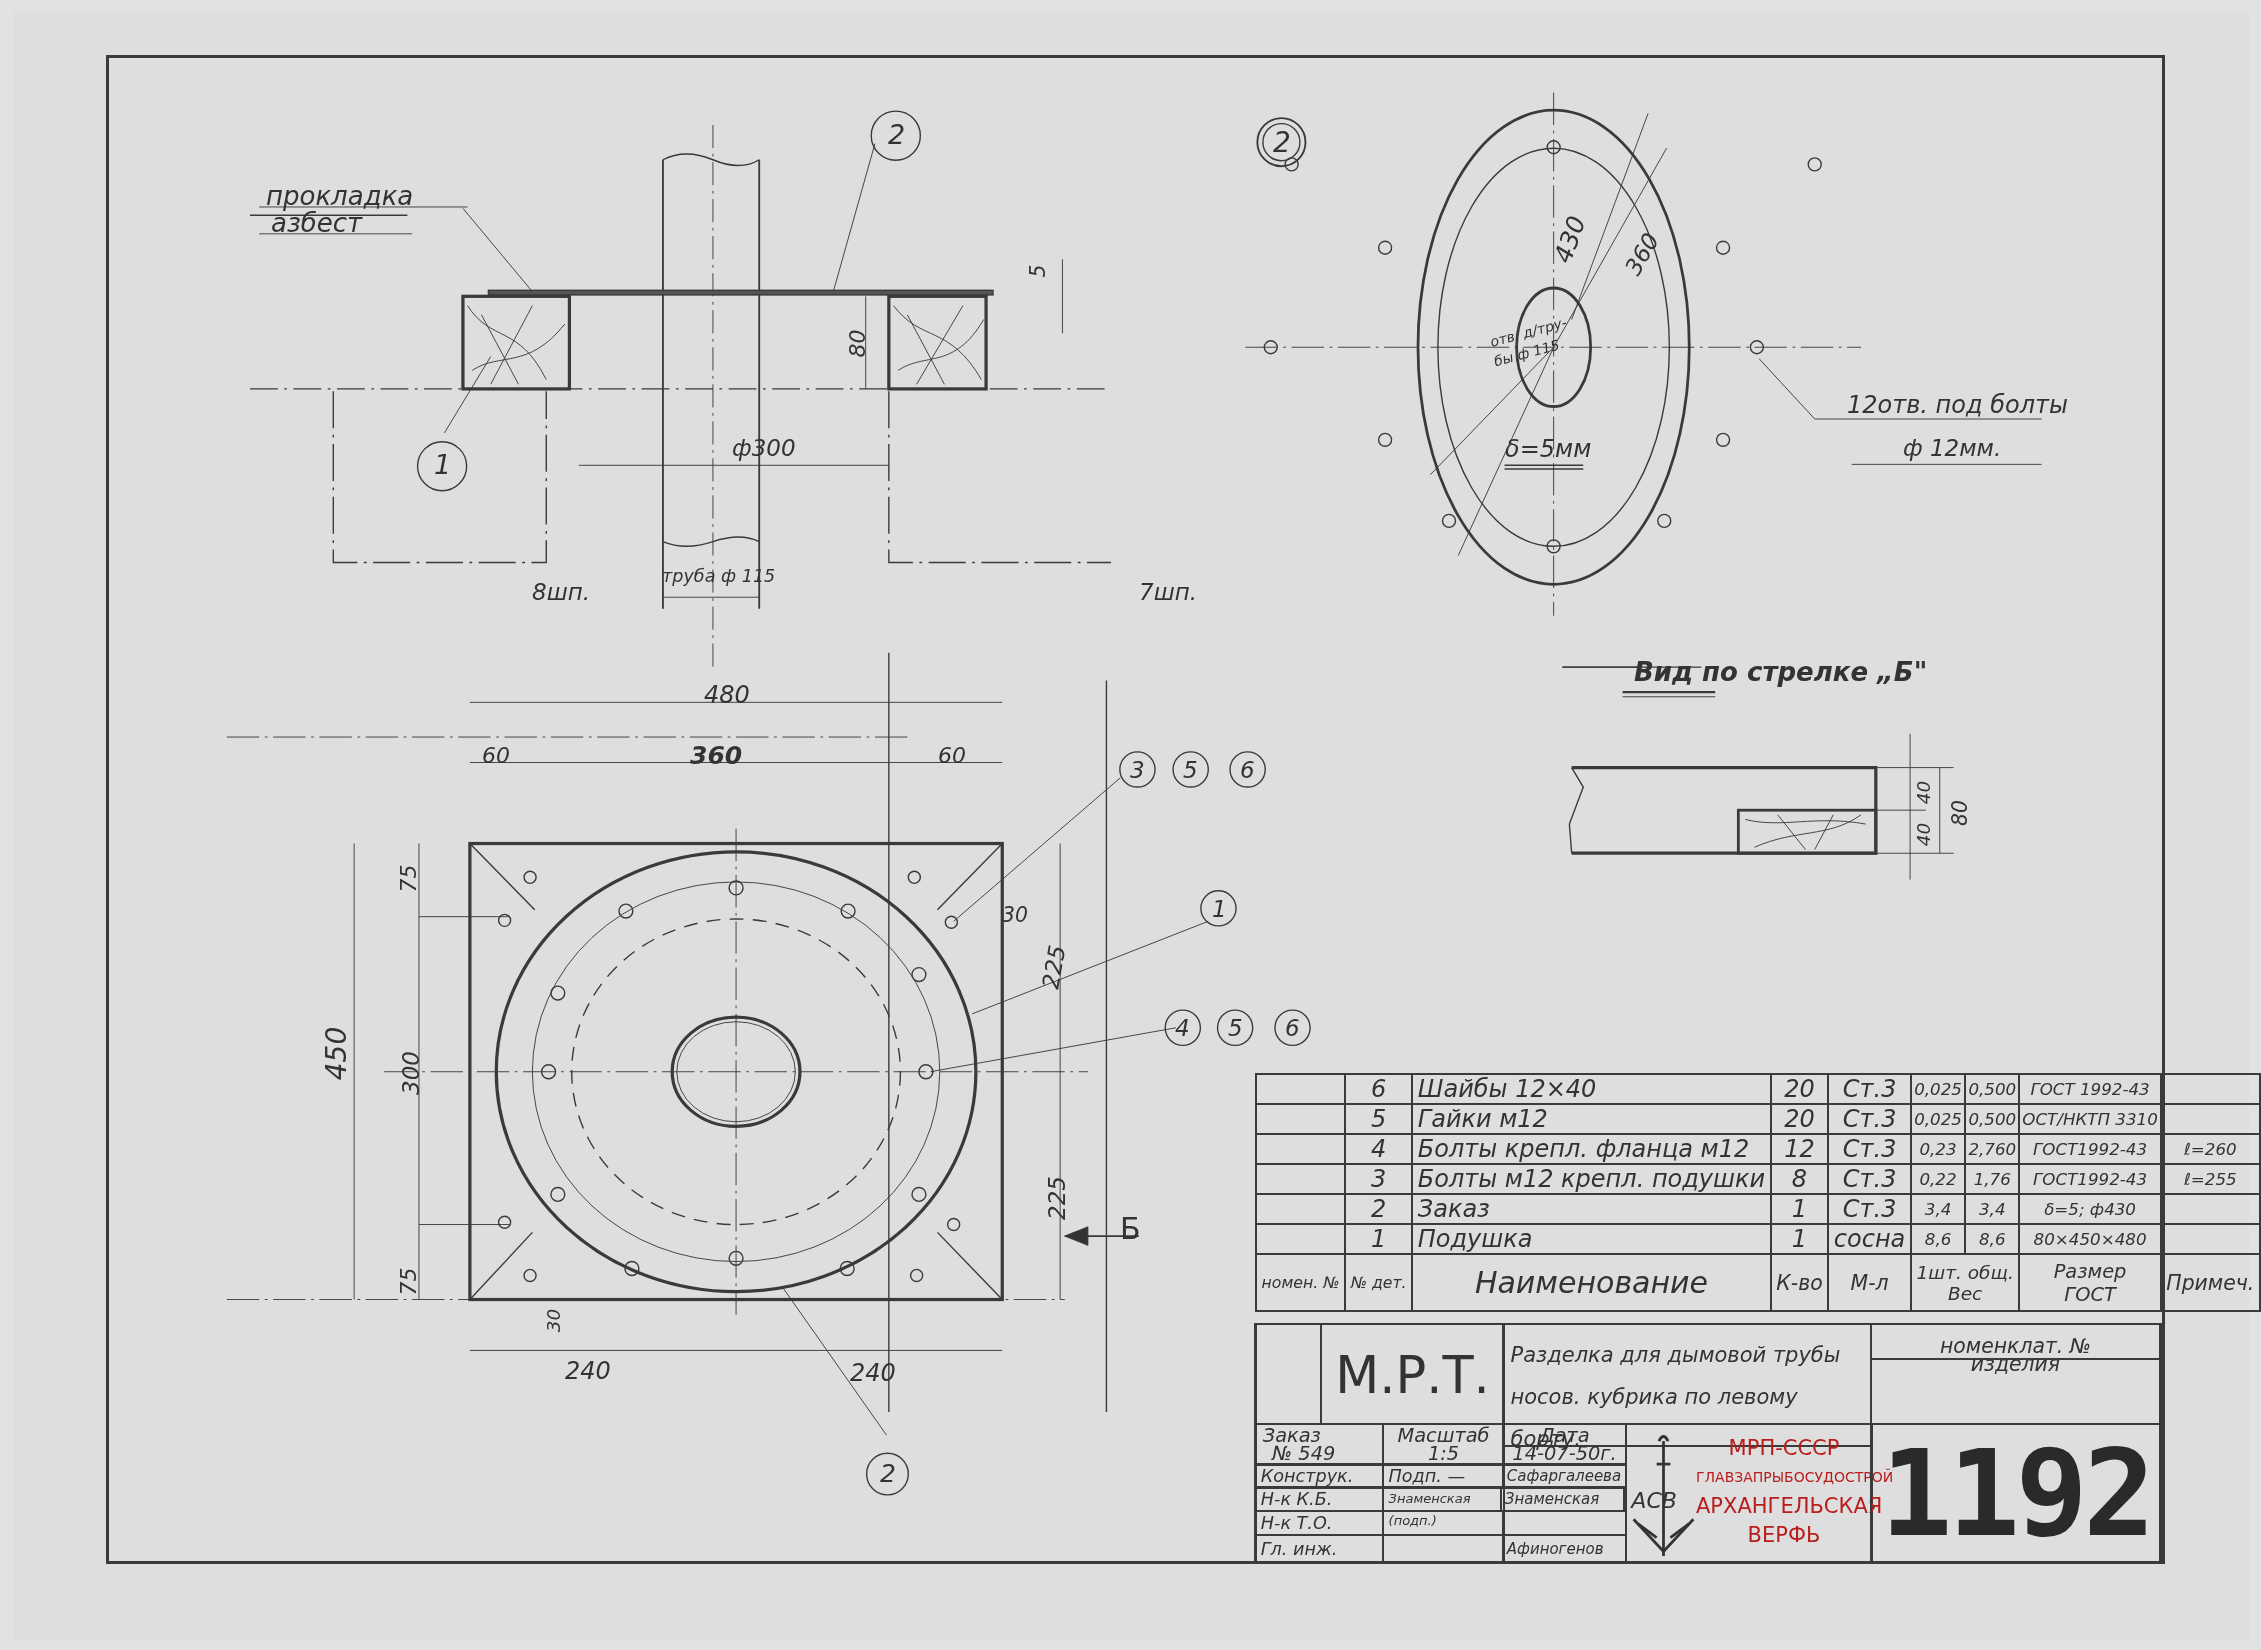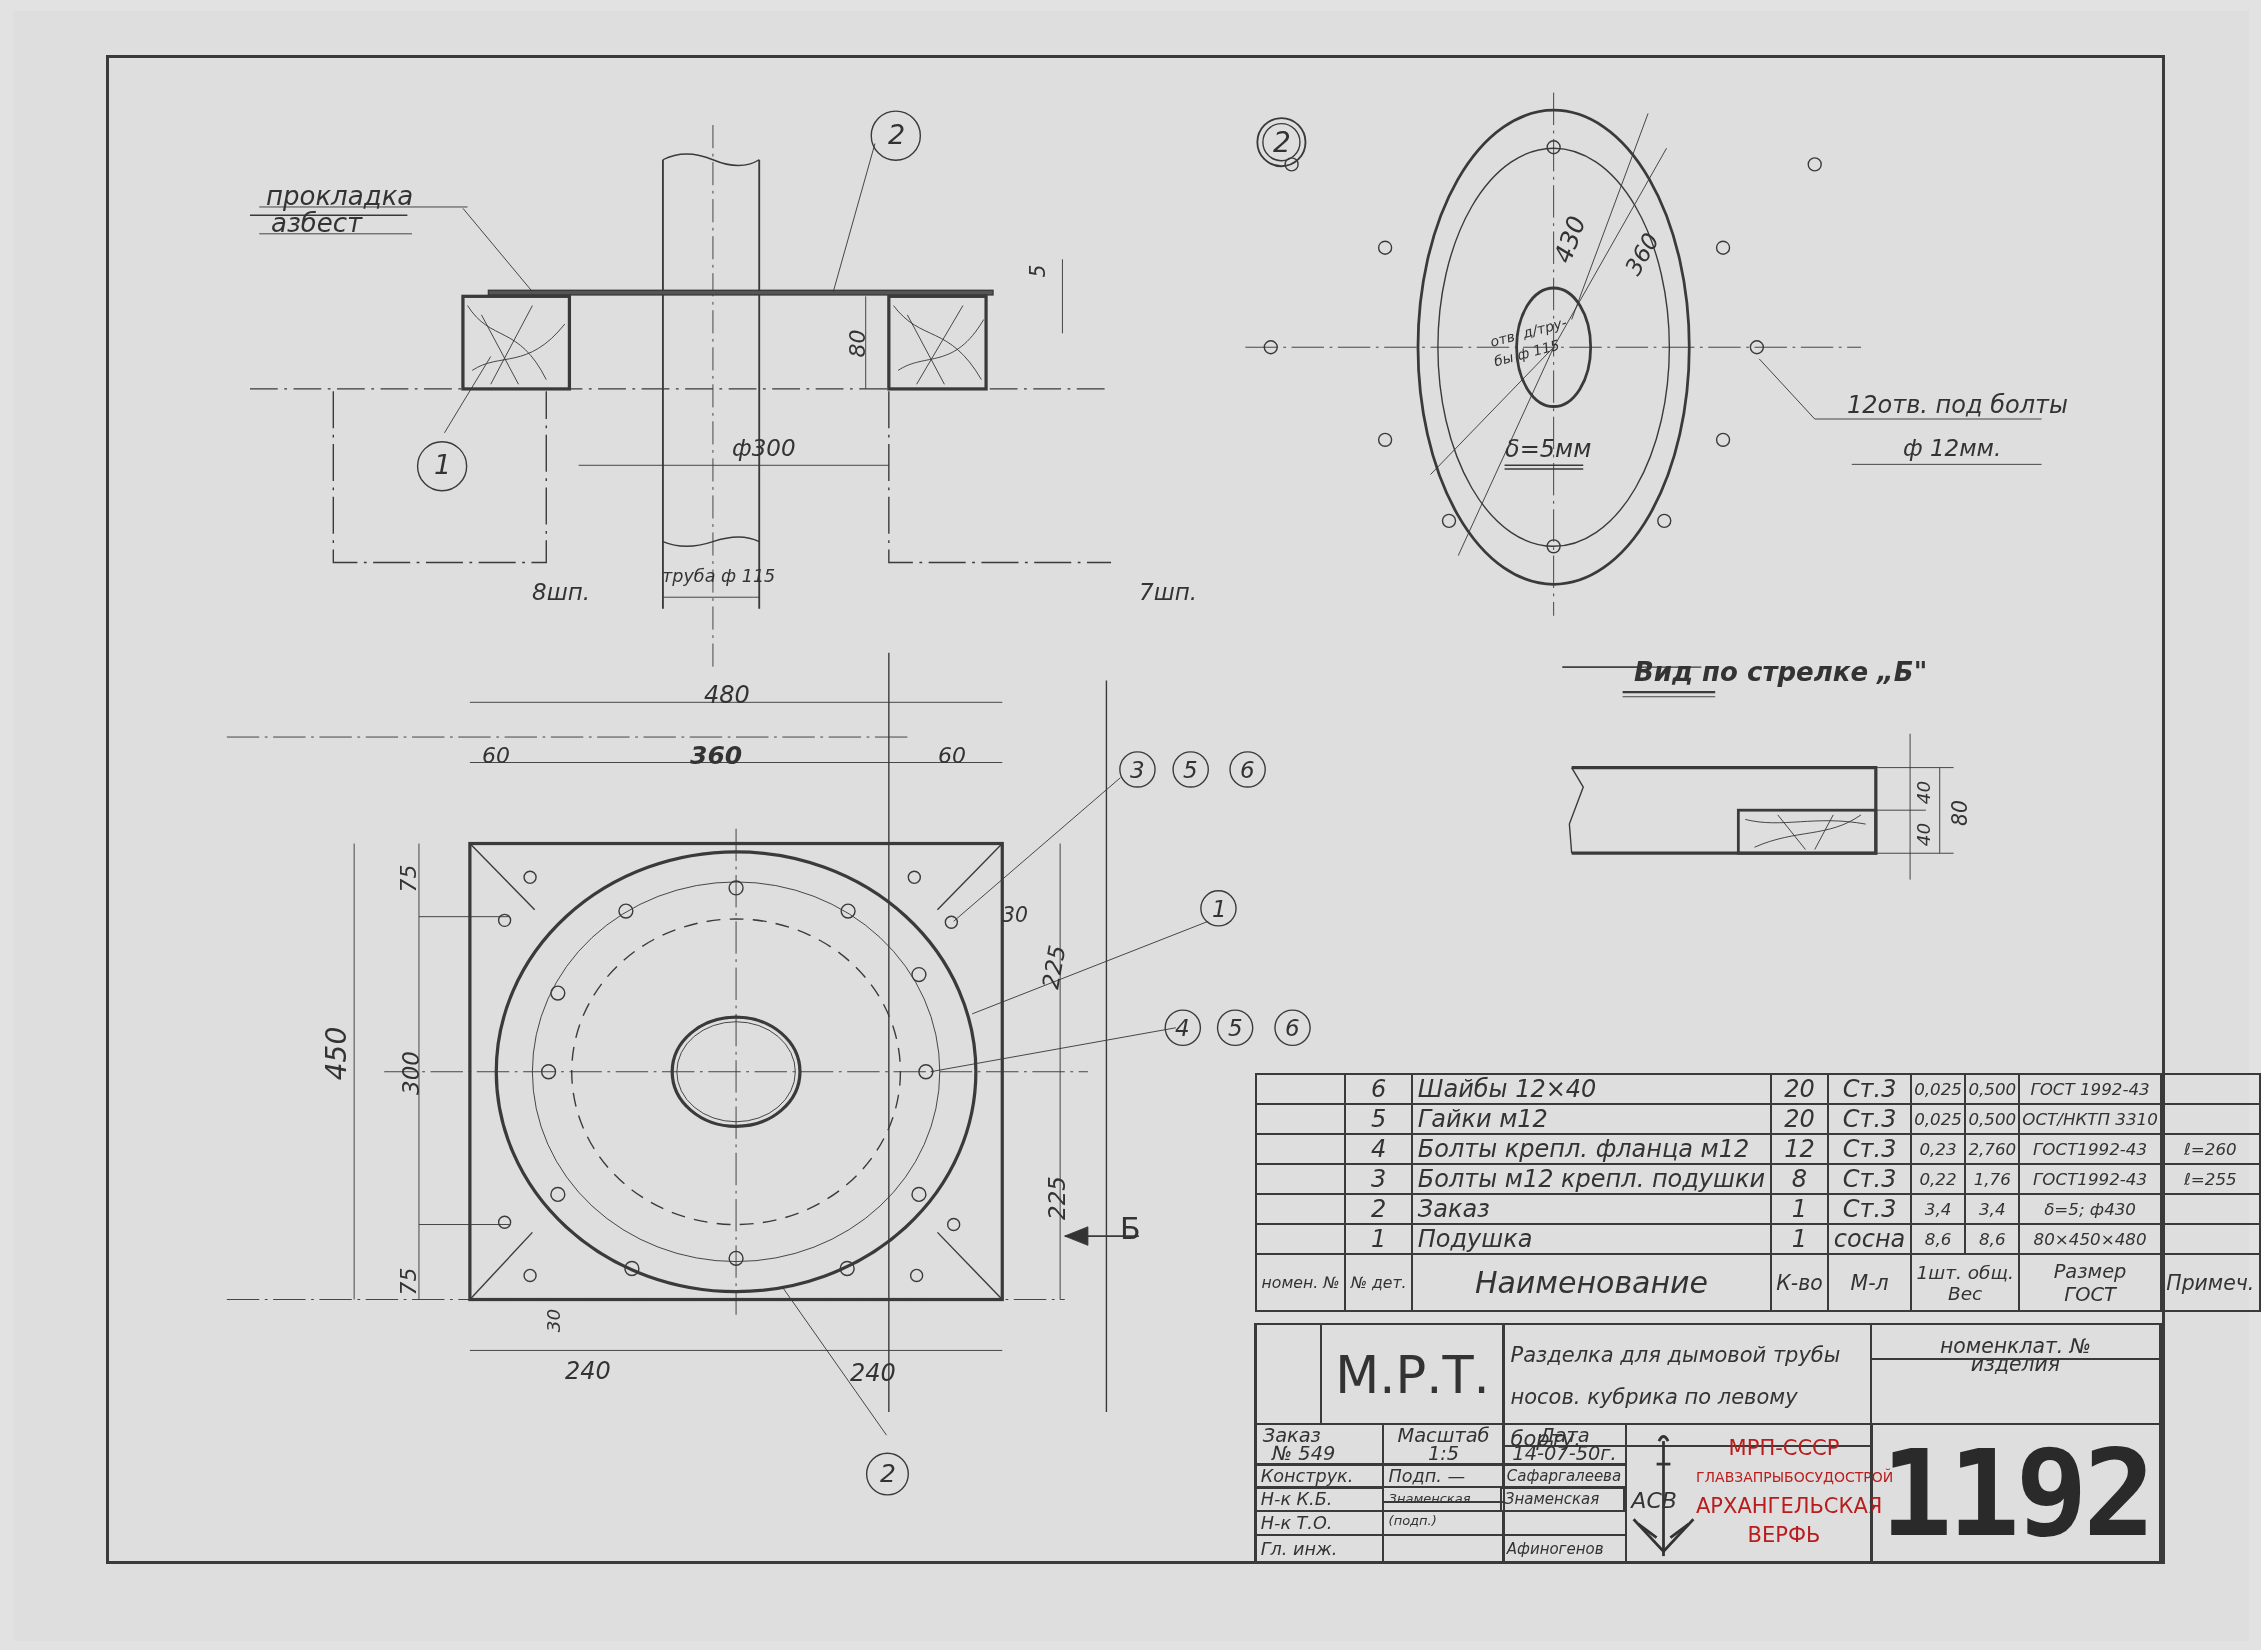--- a/index.html
+++ b/index.html
@@ -369,21 +369,21 @@
     <div class="cell" style="left:125px;top:100px;width:123px;height:43px;font-size:19.4px;text-align:center;line-height:18.5px;padding-top:1.9px;">
       <div>Масштаб</div>
       <div>1:5</div>
     </div>
     <div class="cell" style="left:245px;top:100px;width:125px;height:43px;font-size:19.4px;text-align:center;line-height:18.5px;padding-top:1.9px;">
       <div>Дата</div>
       <div>14-07-50г.</div>
     </div>
 
     <div class="cell" style="left:-2.8px;top:140px;width:130px;height:26px;font-size:17.6px;padding-left:4.6px;line-height:22px;">Конструк.</div>
-    <div class="cell" style="left:125px;top:140px;width:123px;height:40px;font-size:17.6px;padding-left:4.6px;line-height:22px;">Подп. —</div>
+    <div class="cell" style="left:125px;top:140px;width:123px;height:26px;font-size:17.6px;padding-left:4.6px;line-height:22px;">Подп. —</div>
     <div class="cell" style="left:245px;top:140px;width:125px;height:26px;font-size:15px;padding-left:2.8px;line-height:22px;">Сафаргалеева</div>
 
     <div class="cell" style="left:-2.8px;top:163px;width:130px;height:26px;font-size:17.6px;padding-left:4.6px;line-height:22px;">Н-к К.Б.</div>
     <div class="cell" style="left:125px;top:163px;width:123px;height:26px;font-size:13px;padding-left:4.6px;line-height:22px;">Знаменская (подп.)</div>
     <div class="cell" style="left:243px;top:163px;width:125px;height:26px;font-size:15px;padding-left:2.8px;line-height:22px;">Знаменская</div>
 
     <div class="cell" style="left:-2.8px;top:187px;width:130px;height:26px;font-size:17.6px;padding-left:4.6px;line-height:22px;">Н-к Т.О.</div>
     <div class="cell" style="left:125px;top:187px;width:123px;height:26px;"></div>
     <div class="cell" style="left:245px;top:187px;width:125px;height:26px;"></div>
 

